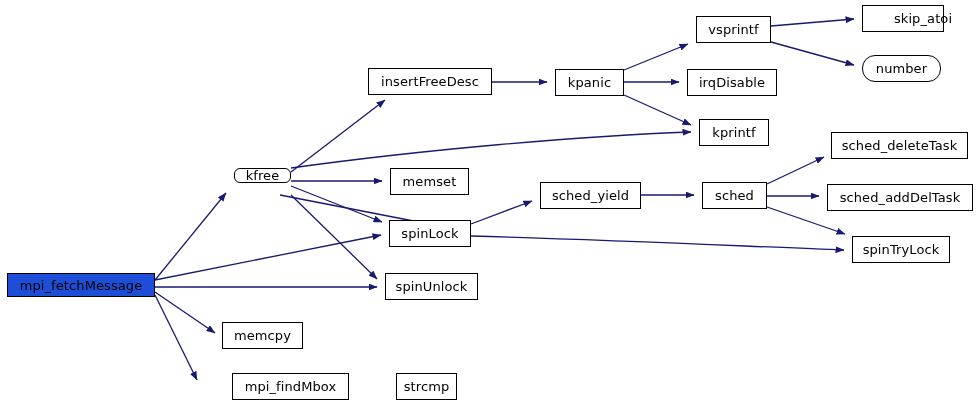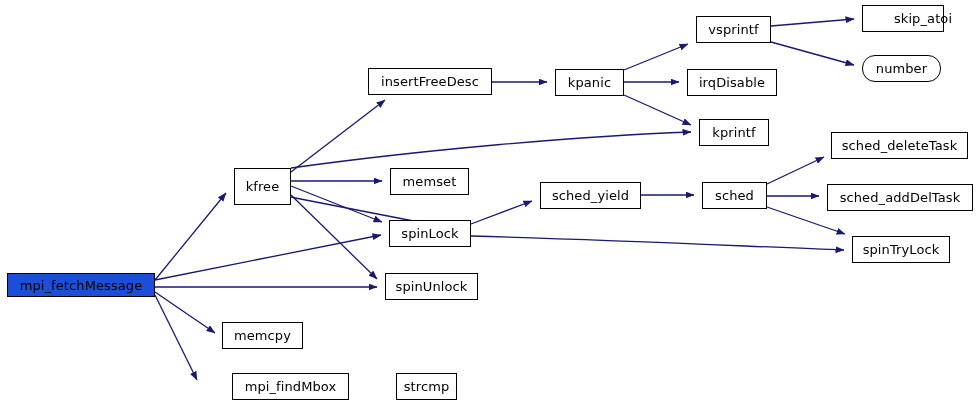--- a/index.html
+++ b/index.html
@@ -81,21 +81,21 @@
         <path d="M767,184 L824,157" stroke="#191970" marker-end="url(#arrowhead)"></path>
         <path d="M767,196 L819,196" stroke="#191970" marker-end="url(#arrowhead)"></path>
         <path d="M767,207 L845,234" stroke="#191970" marker-end="url(#arrowhead)"></path>
       </g>
   </svg>
 
   <div id="node-layer">
       <div class="node highlight" style="left: 7px; top: 273px; width: 148px; height: 24px; background: #1d4ed8; border-color: rgb(0, 0, 0); color: rgb(0, 0, 0);">
         <span>mpi_fetchMessage</span>
       </div>
-      <div class="node" style="left: 234px; top: 168px; width: 57px; height: 37px; background: rgb(255, 255, 255); border-color: rgb(0, 0, 0); color: rgb(0, 0, 0);">
+      <div class="node" style="left: 234px; top: 168px; width: 57px; height: 15px; background: rgb(255, 255, 255); border-color: rgb(0, 0, 0); color: rgb(0, 0, 0); border-radius: 6px;">
         <span>kfree</span>
       </div>
       <div class="node" style="left: 222px; top: 322px; width: 81px; height: 27px; background: rgb(255, 255, 255); border-color: rgb(0, 0, 0); color: rgb(0, 0, 0);">
         <span>memcpy</span>
       </div>
       <div class="node" style="left: 204px; top: 373px; width: 117px; height: 27px; background: rgb(255, 255, 255); border-color: rgb(0, 0, 0); color: rgb(0, 0, 0); margin-left: 28px;">
         <span>mpi_findMbox</span>
       </div>
       <div class="node" style="left: 368px; top: 68px; width: 124px; height: 27px; background: rgb(255, 255, 255); border-color: rgb(0, 0, 0); color: rgb(0, 0, 0);">
         <span>insertFreeDesc</span>

